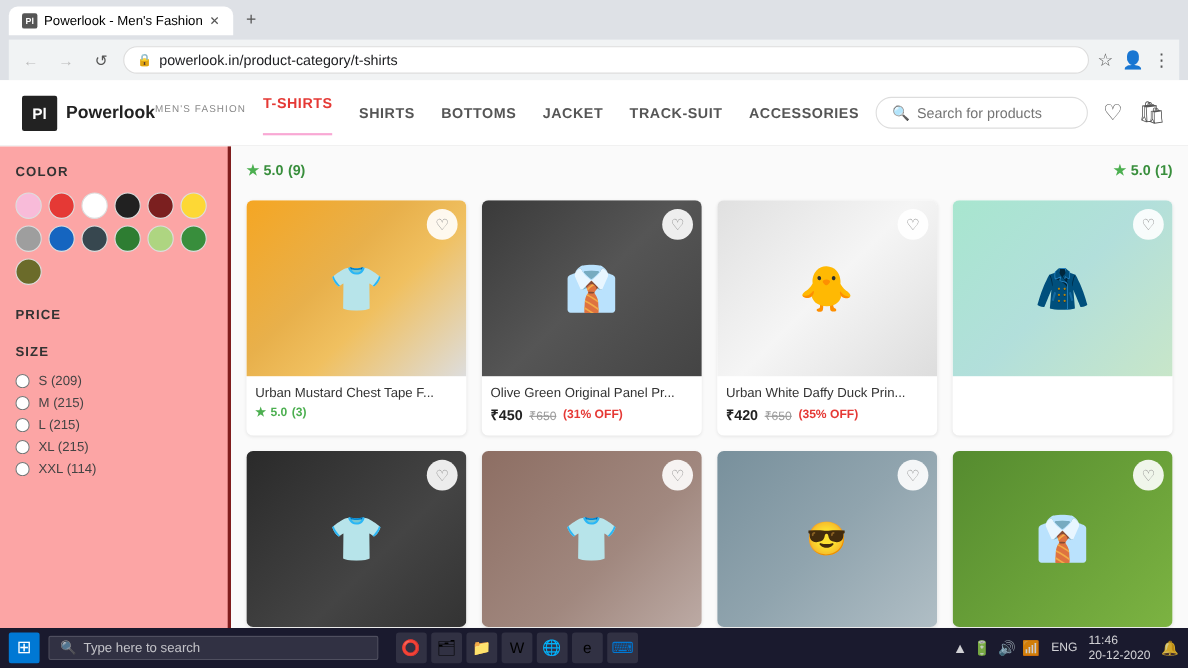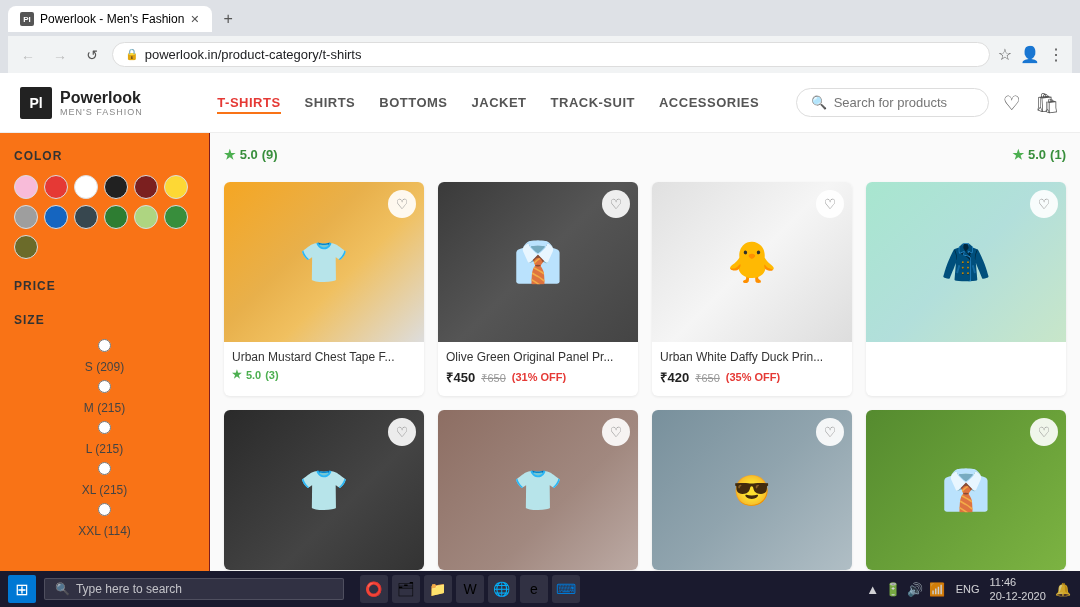--- a/index.html
+++ b/index.html
@@ -92,43 +92,43 @@
       gap: 8px;
       min-width: 160px;
     }
     .logo-icon {
       width: 32px; height: 32px;
       background: #222;
       color: #fff;
       display: flex; align-items: center; justify-content: center;
       font-size: 14px; font-weight: bold; border-radius: 2px;
     }
-    .logo-text { display: flex; flex-direction: column; }
+    .logo-text { display: flex; flex-direction: row; }
     .logo-brand { font-size: 16px; font-weight: bold; color: #222; }
     .logo-tagline { font-size: 9px; color: #888; letter-spacing: 1px; }
     .main-nav {
       display: flex;
       align-items: center;
       gap: 24px;
       flex: 1;
       justify-content: center;
     }
     .nav-item {
       font-size: 13px;
       font-weight: 600;
       color: #555;
       text-decoration: none;
       cursor: pointer;
       padding: 4px 0;
       letter-spacing: 0.5px;
     }
     .nav-item.active {
       color: #e53935;
-      border-bottom: 2px solid #f97316;
-      padding-bottom: 2px;
+      border-bottom: 2px solid #f9a8d4;
+      padding-bottom: 20px;
     }
     .header-search {
       display: flex;
       align-items: center;
       border: 1px solid #ddd;
       border-radius: 20px;
       padding: 6px 14px;
       gap: 6px;
       min-width: 180px;
     }
@@ -146,24 +146,24 @@
     .page-body {
       display: flex;
       height: calc(607px - 72px - 60px);
       overflow: hidden;
     }
 
     
     .sidebar {
       width: 210px;
       min-width: 210px;
-      border-right: 1px solid #7f1d1d;
+      border-right: 3px solid #7f1d1d;
       padding: 16px 14px;
       overflow-y: auto;
-      background: #f97316;
+      background: #fca5a5;
     }
     .filter-section { margin-bottom: 20px; }
     .filter-title {
       font-size: 12px;
       font-weight: 700;
       color: #333;
       letter-spacing: 1px;
       margin-bottom: 12px;
     }
     .color-grid {
@@ -178,21 +178,21 @@
       border: 1px solid #ddd;
     }
     .color-swatch.olive { background: #6b6b2a; }
     .price-options { display: flex; flex-direction: column; gap: 8px; }
     .price-option {
       display: flex; align-items: center; gap: 8px; font-size: 12px; color: #444; cursor: pointer;
     }
     .price-option input[type=radio] { cursor: pointer; }
     .size-options { display: flex; flex-direction: column; gap: 6px; }
     .size-option {
-      display: flex; align-items: center; gap: 8px; font-size: 12px; color: #444; cursor: pointer; flex-direction: column;
+      display: flex; align-items: center; gap: 8px; font-size: 12px; color: #444; cursor: pointer;
     }
 
     
     .product-area {
       flex: 1;
       overflow-y: auto;
       padding: 14px 14px 0;
       background: #fafafa;
     }
     .rating-badge {

